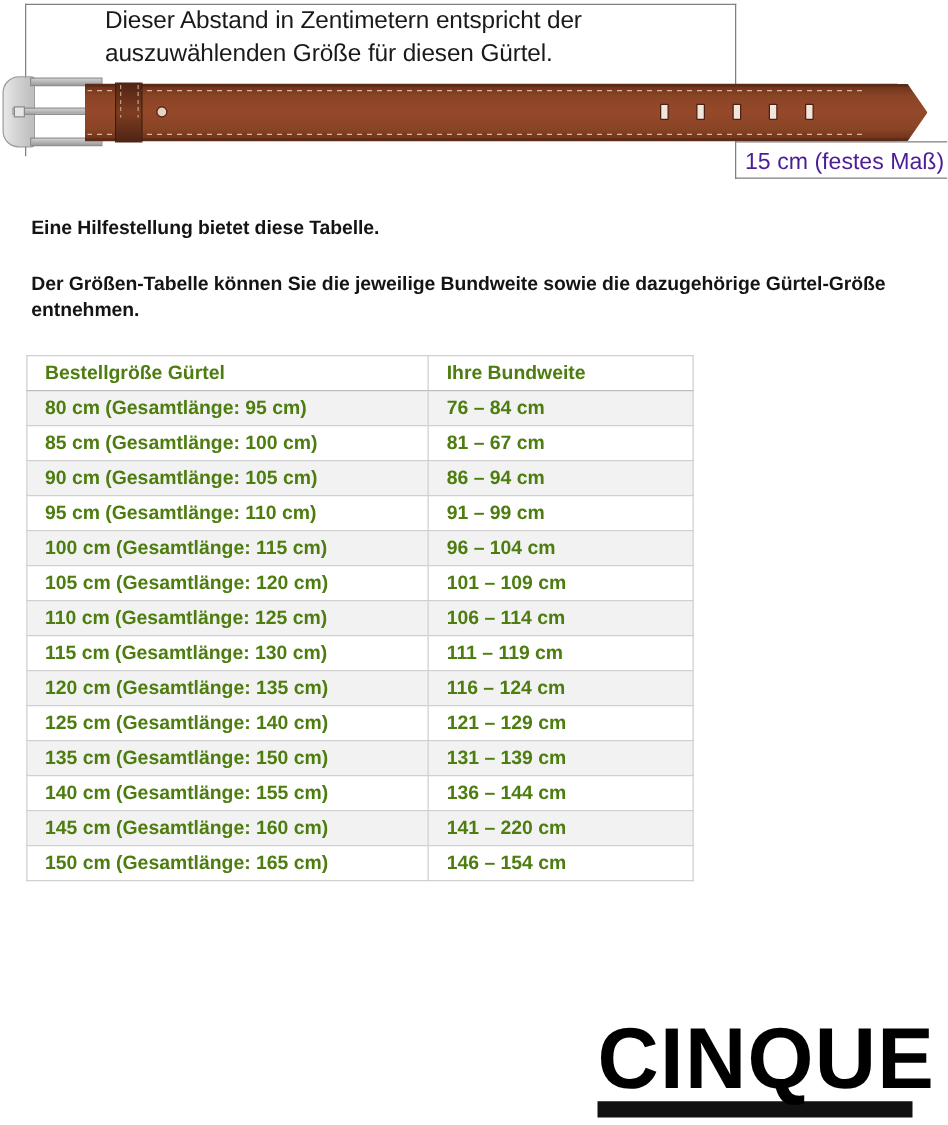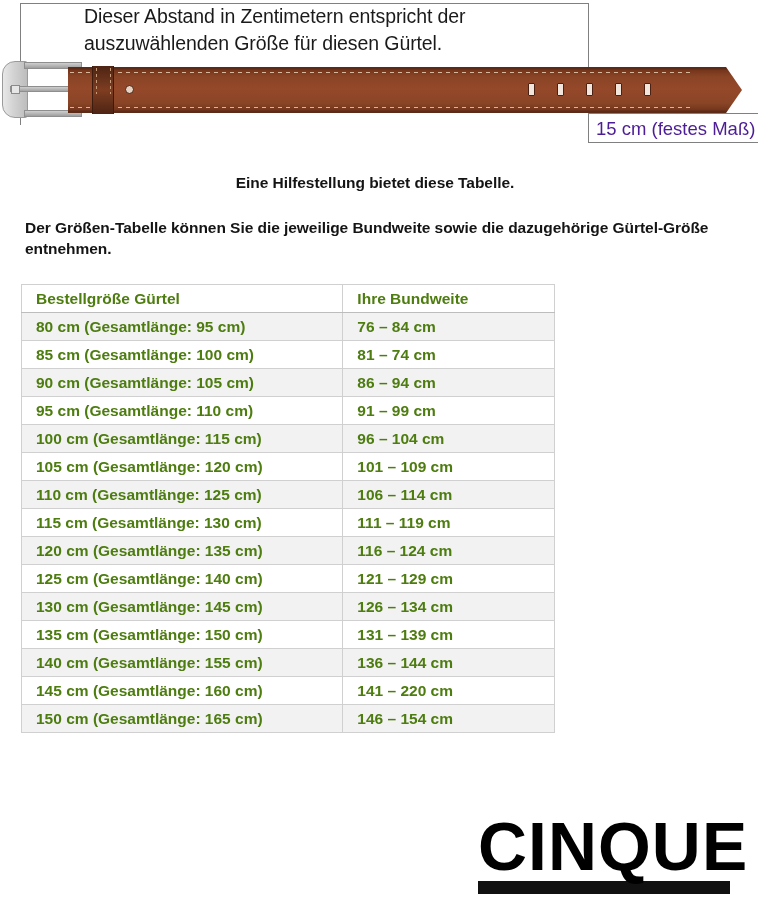--- a/index.html
+++ b/index.html
@@ -207,21 +207,21 @@
     left: 25px; top: 172px;
     width: 700px;
   }
   .intro-line {
     font-size: 15.5px;
     font-weight: bold;
     line-height: 21px;
     color: #141414;
     letter-spacing: -0.05px;
   }
-  #intro-line-1 { margin: 0 0 24px 0; text-align: center; }
+  #intro-line-1 { margin: 0 0 24px 0; }
   #intro-line-2 { margin: 0; }
 
   
   #size-table {
     position: absolute;
     left: 21px; top: 284px;
     width: 534px;
     border-collapse: collapse;
     font-size: 15.5px;
     color: #4d7c0f;
@@ -326,21 +326,21 @@
       <th>Ihre Bundweite</th>
     </tr>
   </thead>
   <tbody id="size-table-body">
       <tr>
         <td>80 cm (Gesamtlänge: 95 cm)</td>
         <td>76 – 84 cm</td>
       </tr>
       <tr>
         <td>85 cm (Gesamtlänge: 100 cm)</td>
-        <td>81 – 74 cm</td>
+        <td>81 – 67 cm</td>
       </tr>
       <tr>
         <td>90 cm (Gesamtlänge: 105 cm)</td>
         <td>86 – 94 cm</td>
       </tr>
       <tr>
         <td>95 cm (Gesamtlänge: 110 cm)</td>
         <td>91 – 99 cm</td>
       </tr>
       <tr>
@@ -359,24 +359,20 @@
         <td>115 cm (Gesamtlänge: 130 cm)</td>
         <td>111 – 119 cm</td>
       </tr>
       <tr>
         <td>120 cm (Gesamtlänge: 135 cm)</td>
         <td>116 – 124 cm</td>
       </tr>
       <tr>
         <td>125 cm (Gesamtlänge: 140 cm)</td>
         <td>121 – 129 cm</td>
-      </tr>
-      <tr>
-        <td>130 cm (Gesamtlänge: 145 cm)</td>
-        <td>126 – 134 cm</td>
       </tr>
       <tr>
         <td>135 cm (Gesamtlänge: 150 cm)</td>
         <td>131 – 139 cm</td>
       </tr>
       <tr>
         <td>140 cm (Gesamtlänge: 155 cm)</td>
         <td>136 – 144 cm</td>
       </tr>
       <tr>

